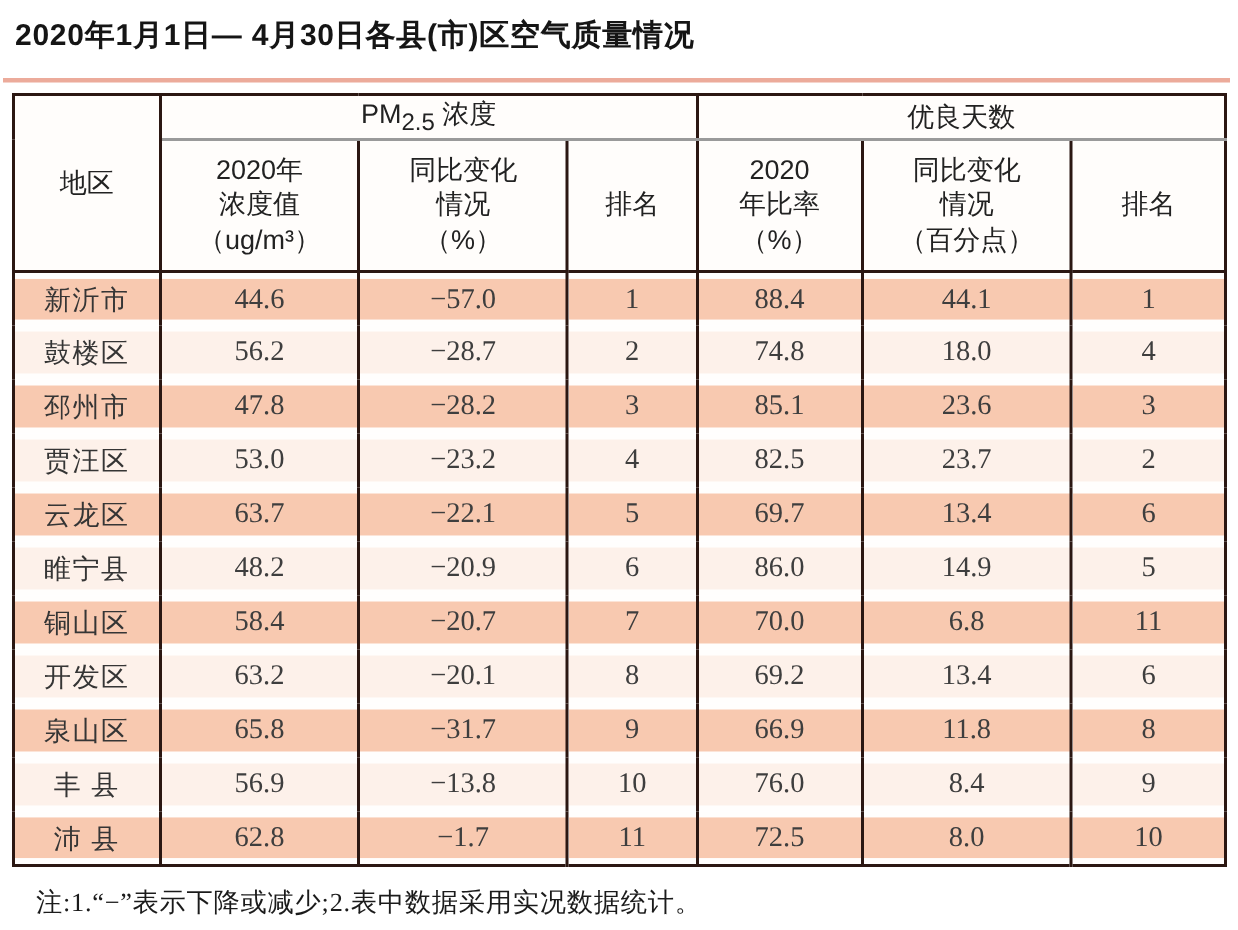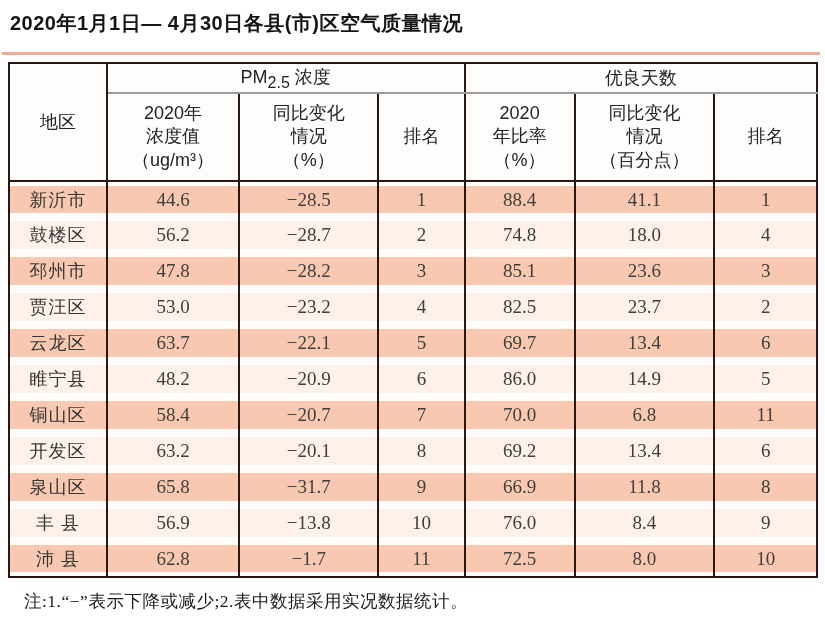--- a/index.html
+++ b/index.html
@@ -120,24 +120,24 @@
         <th>同比变化
 情况
 （百分点）</th>
         <th>排名</th>
       </tr>
     </thead>
     <tbody>
         <tr class="row-a">
           <td class="region">新沂市</td>
           <td class="num">44.6</td>
-          <td class="num">−28.5</td>
+          <td class="num">−57.0</td>
           <td class="num">1</td>
           <td class="num">88.4</td>
-          <td class="num">41.1</td>
+          <td class="num">44.1</td>
           <td class="num">1</td>
         </tr>
         <tr class="row-b">
           <td class="region">鼓楼区</td>
           <td class="num">56.2</td>
           <td class="num">−28.7</td>
           <td class="num">2</td>
           <td class="num">74.8</td>
           <td class="num">18.0</td>
           <td class="num">4</td>

